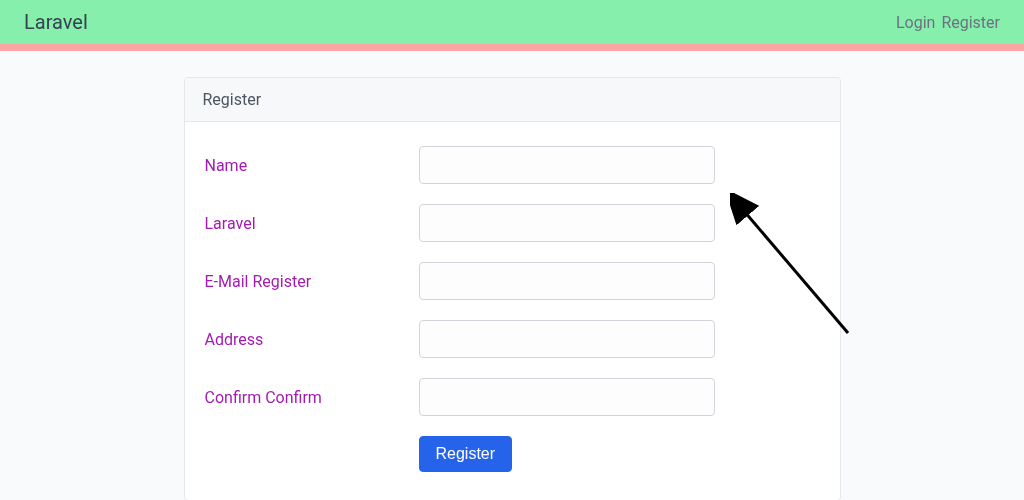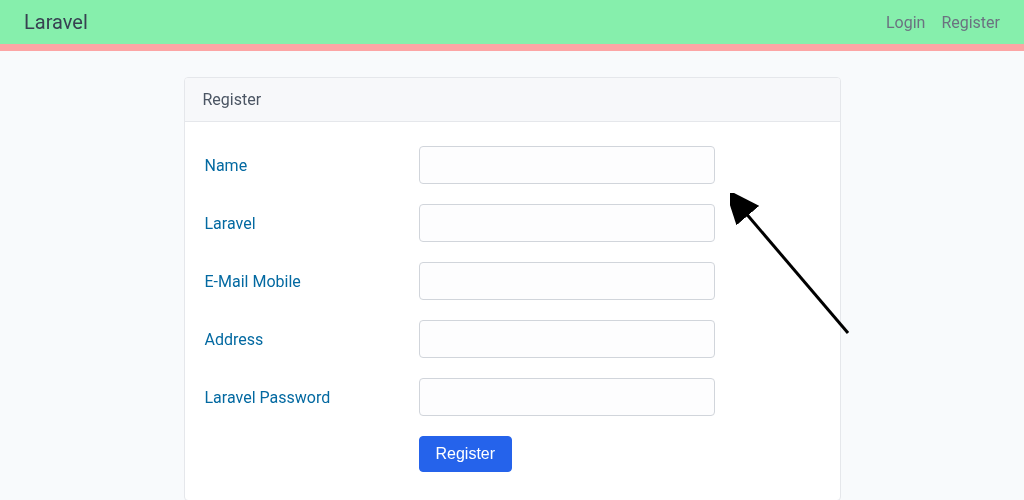--- a/index.html
+++ b/index.html
@@ -21,21 +21,21 @@
     padding: 0 24px;
   }
   .navbar-brand {
     font-size: 20px;
     color: #374151;
     text-decoration: none;
     font-weight: 400;
   }
   .navbar-right {
     display: flex;
-    gap: 16px;
+    gap: 6px;
   }
   .navbar-link {
     font-size: 16px;
     color: #6b7280;
     text-decoration: none;
   }
   .container {
     max-width: 1024px;
     margin: 0 auto;
     padding: 26px 0 0 0;
@@ -63,21 +63,21 @@
     display: flex;
     align-items: center;
     margin-bottom: 20px;
   }
   .form-row:last-of-type { margin-bottom: 0; }
   .form-label {
     width: 200px;
     text-align: left;
     padding-left: 0px;
     font-size: 16px;
-    color: #0369a1;
+    color: #a21caf;
   }
   .form-input-wrap {
     flex: 0 0 auto;
     width: 310px;
     margin-left: 14px;
   }
   .form-control {
     width: 296px;
     height: 38px;
     border: 1px solid #d1d5db;
@@ -133,35 +133,35 @@
       </div>
 
       <div class="form-row">
         <label class="form-label">Laravel</label>
         <div class="form-input-wrap">
           <input type="text" class="form-control" value="" style="">
         </div>
       </div>
 
       <div class="form-row">
-        <label class="form-label">E-Mail Mobile</label>
+        <label class="form-label">E-Mail Register</label>
         <div class="form-input-wrap">
           <input type="text" class="form-control" value="" style="">
         </div>
       </div>
 
       <div class="form-row">
         <label class="form-label">Address</label>
         <div class="form-input-wrap">
           <input type="password" class="form-control" value="" style="">
         </div>
       </div>
 
       <div class="form-row">
-        <label class="form-label">Laravel Password</label>
+        <label class="form-label">Confirm Confirm</label>
         <div class="form-input-wrap">
           <input type="password" class="form-control" value="" style="">
         </div>
       </div>
 
       <div class="btn-row">
         <div class="btn-offset"></div>
         <button class="btn-primary">Register</button>
       </div>
 

